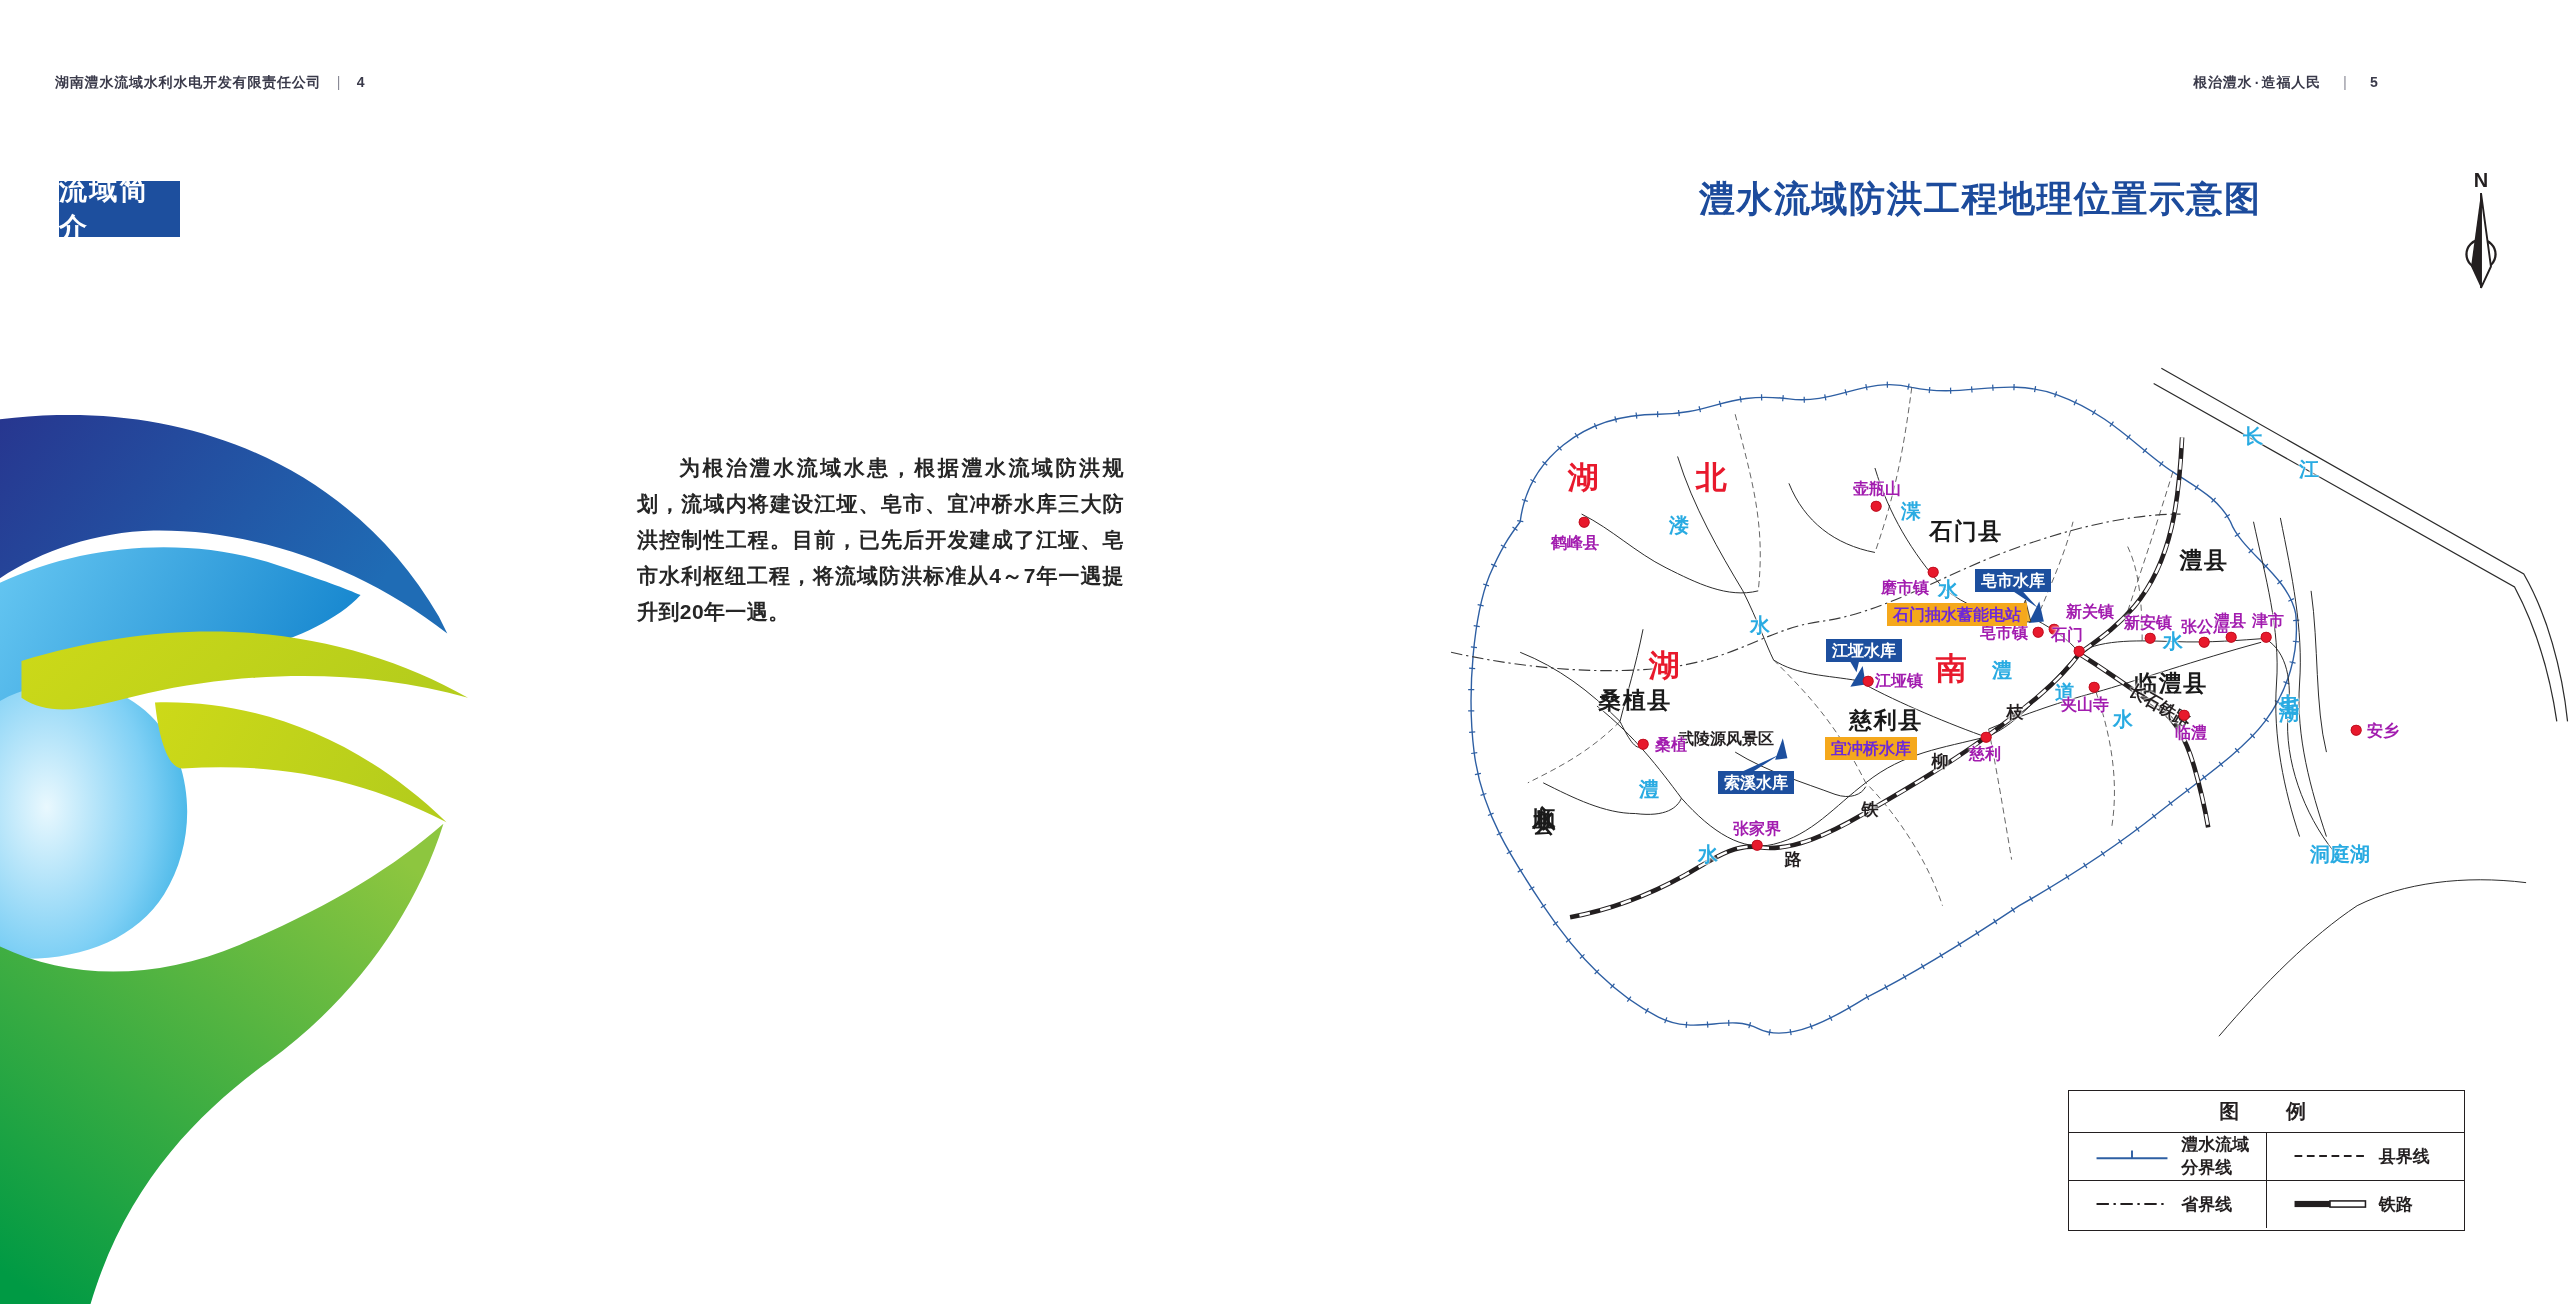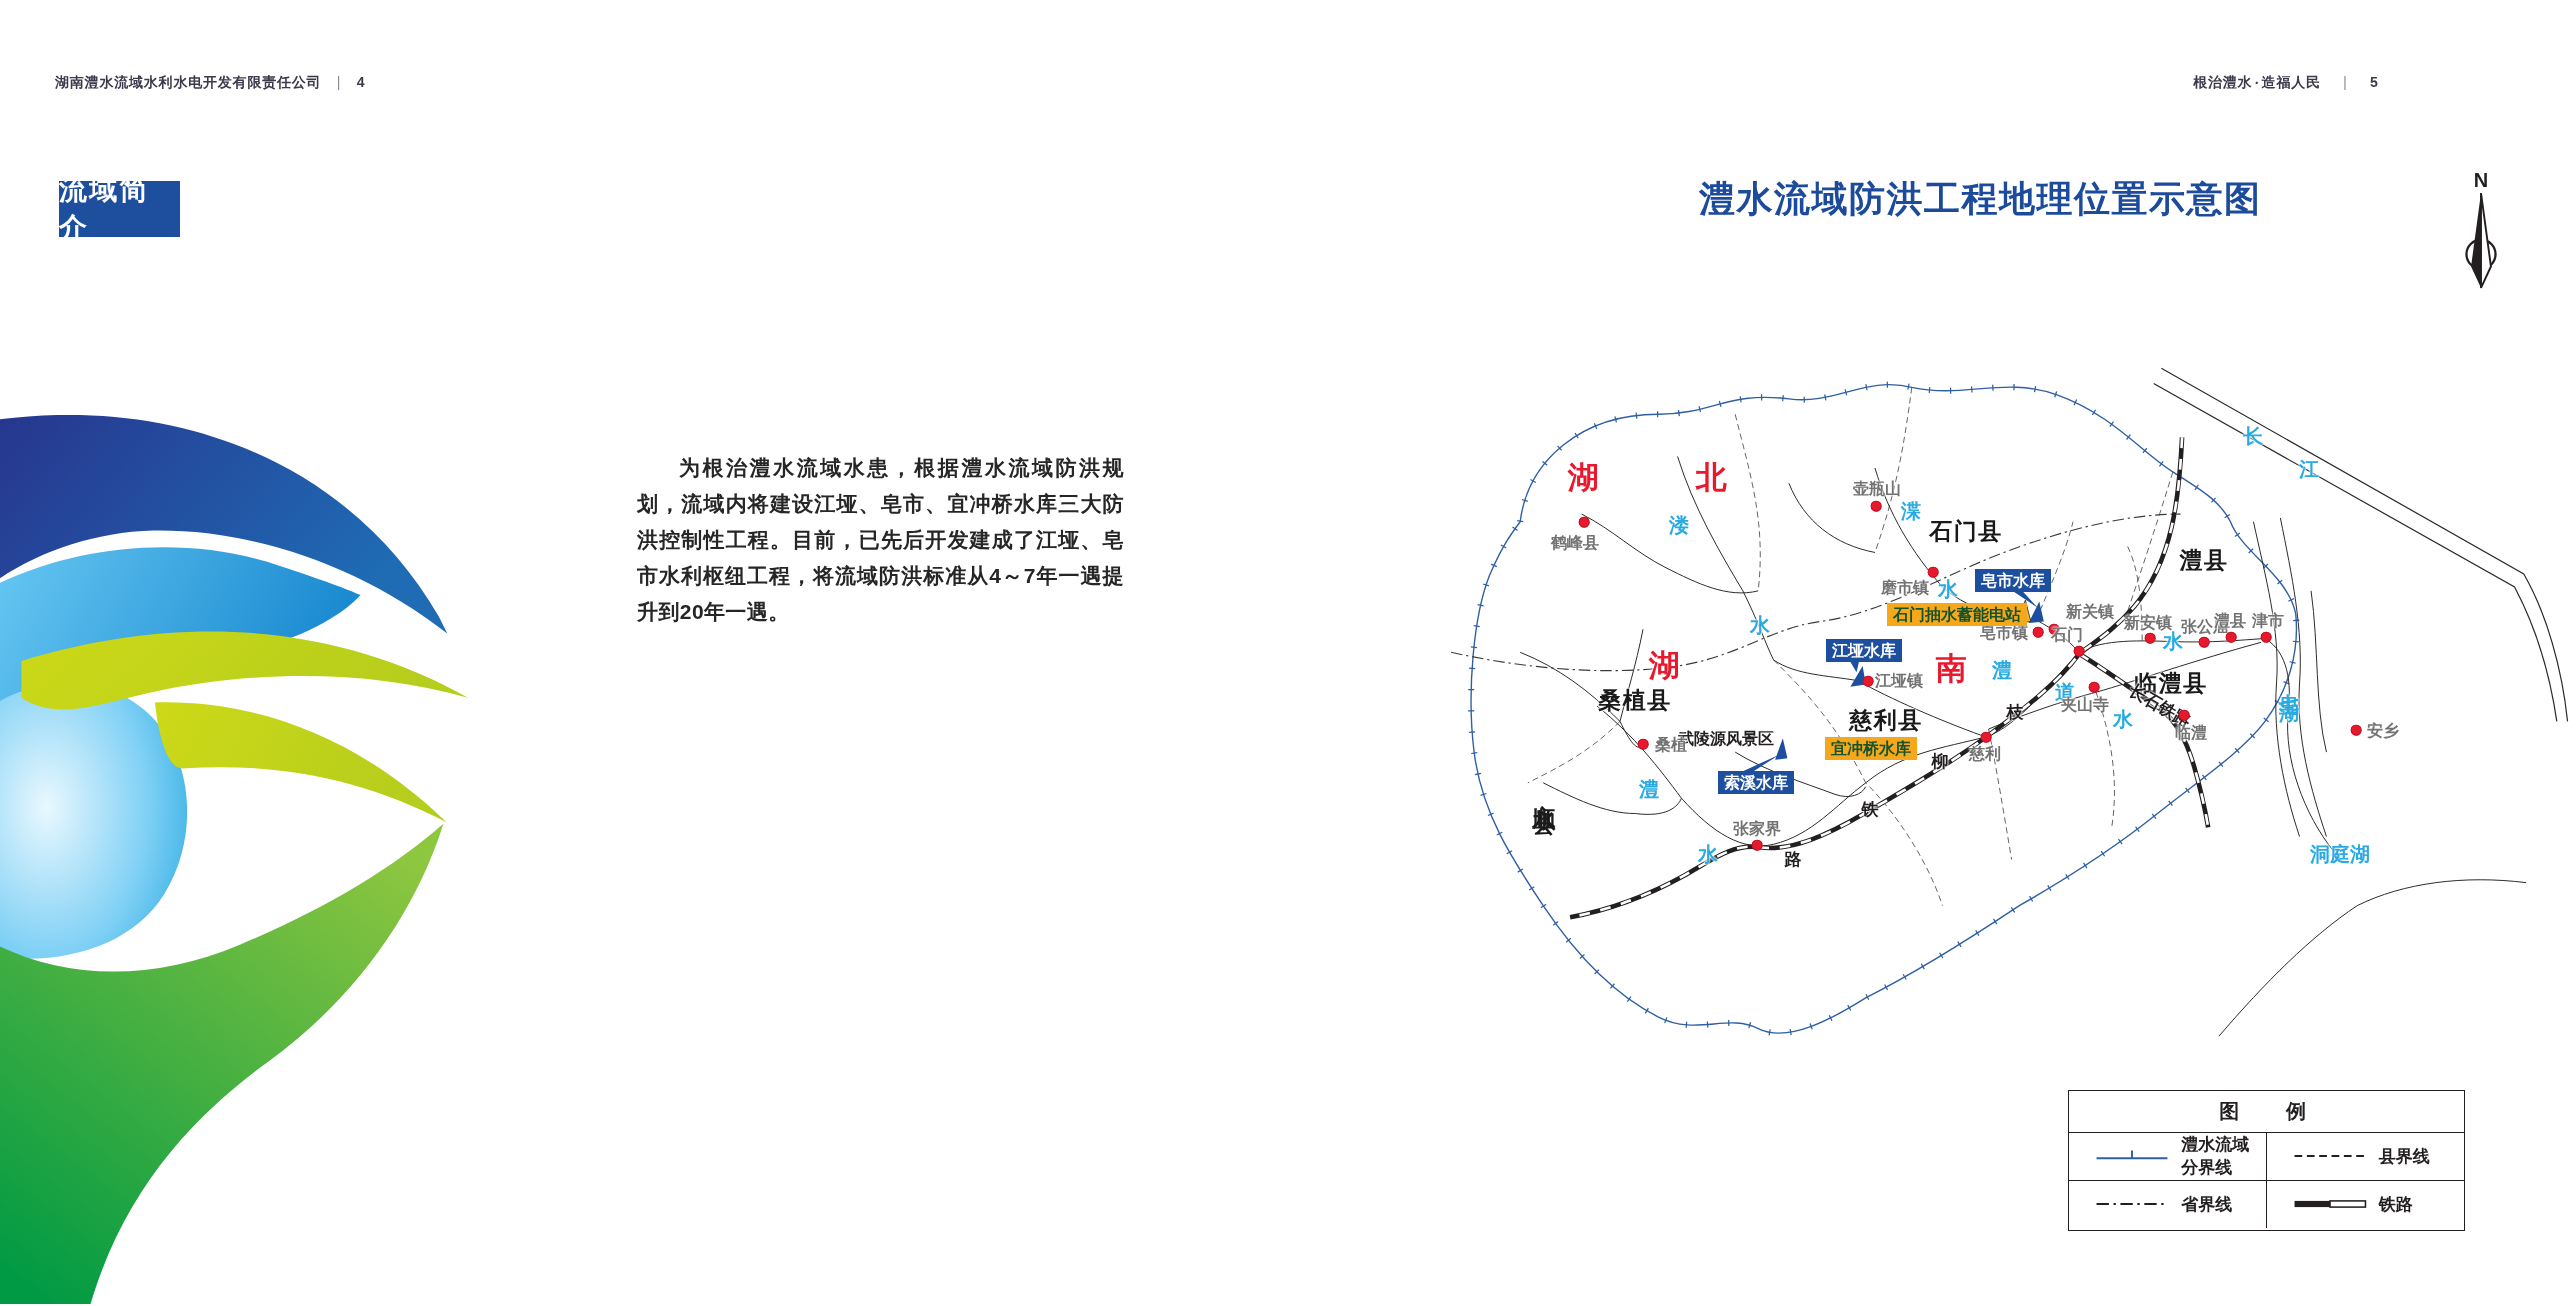--- a/index.html
+++ b/index.html
@@ -33,29 +33,29 @@
   .compass{position:absolute;left:2455px;top:170px;width:52px;text-align:center;}
   .compass .n{font-size:20px;font-weight:bold;color:#231f20;display:block;line-height:20px;}
   #map{position:absolute;left:1405px;top:322px;width:1171px;height:722px;}
   #map svg.lines{position:absolute;left:0;top:0;}
   .map-label{position:absolute;transform:translate(-50%,-50%);white-space:nowrap;
     text-shadow:0 0 2.3px #fff,0 0 2.3px #fff,0 0 1.5px #fff;}
   .prov{font-size:31px;font-weight:bold;color:#e8192c;letter-spacing:1.5px;}
   .county{font-size:23px;font-weight:bold;color:#1a1a1a;letter-spacing:1.5px;text-align:center;}
   .river{font-size:20px;font-weight:bold;color:#29abe2;}
   .town-label{position:absolute;transform:translate(-50%,-50%);font-size:16px;font-weight:bold;
-    color:#737373;white-space:nowrap;text-shadow:0 0 2.3px #fff,0 0 2.3px #fff;}
+    color:#a21caf;white-space:nowrap;text-shadow:0 0 2.3px #fff,0 0 2.3px #fff;}
   .dot{position:absolute;width:10.7px;height:10.7px;border-radius:50%;background:#e8192c;
     transform:translate(-50%,-50%);box-shadow:0 0 0 0.8px #b30f1f inset;}
   .rail-label{font-size:17px;font-weight:bold;color:#231f20;}
   .scenic{font-size:16px;font-weight:bold;color:#231f20;}
   .vert{writing-mode:vertical-rl;letter-spacing:4.6px;}
   .callout{position:absolute;padding:1.5px 6.1px;font-size:16px;font-weight:bold;line-height:20px;white-space:nowrap;}
   .callout.blue{background:#1d4f9e;color:#ffffff;}
-  .callout.orange{background:#f5a81c;color:#14532d;}
+  .callout.orange{background:#f5a81c;color:#6d28d9;}
 
   
   .legend{position:absolute;left:2068px;top:1090px;width:397px;height:141px;
     border:1.5px solid #231f20;box-sizing:border-box;background:#fff;}
   .legend .lg-title{height:41px;border-bottom:1.5px solid #231f20;display:flex;align-items:center;
     justify-content:center;font-size:20px;font-weight:bold;word-spacing:26px;letter-spacing:7.7px;}
   .lg-grid{display:grid;grid-template-columns:1fr 1fr;grid-template-rows:1fr 1fr;height:95px;}
   .lg-cell{display:flex;align-items:center;gap:12.3px;padding-left:26px;box-sizing:border-box;}
   .lg-cell:nth-child(odd){border-right:1.5px solid #231f20;}
   .lg-cell:nth-child(-n+2){border-bottom:1.5px solid #231f20;}

